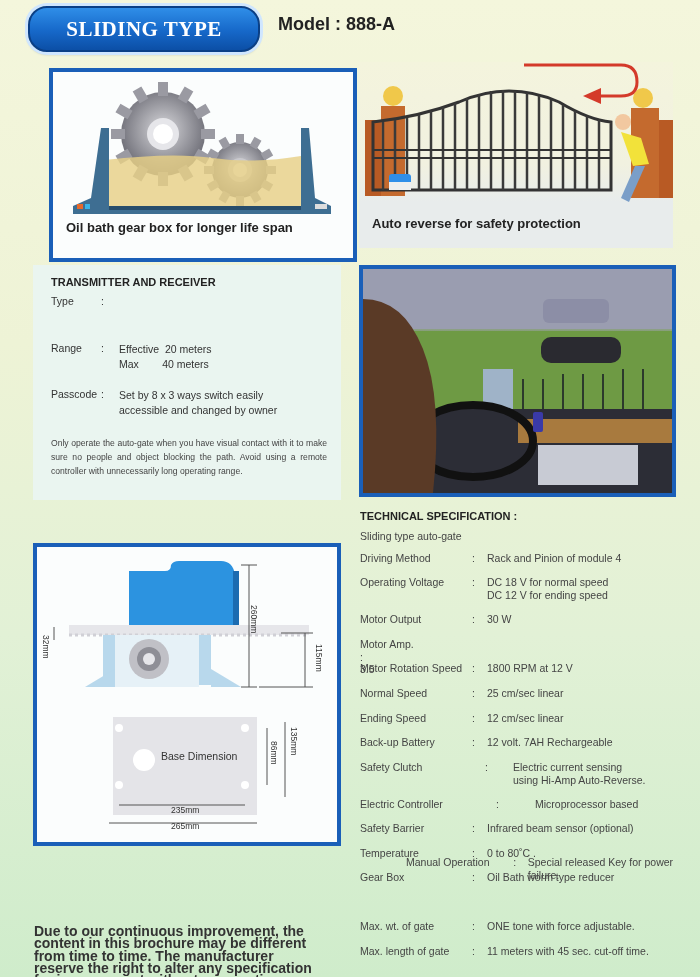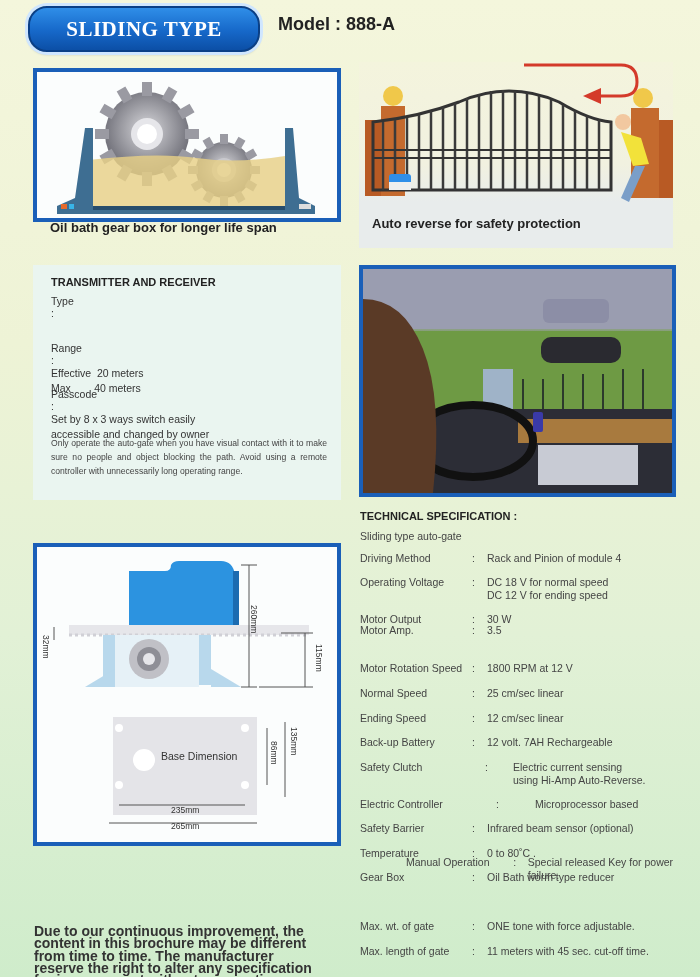--- a/index.html
+++ b/index.html
@@ -18,28 +18,28 @@
     display: flex; align-items: center; justify-content: center;
   }
   .title-pill span {
     font-family: "Liberation Serif", serif; font-weight: bold; font-size: 21px;
     color: #fff; letter-spacing: .5px;
   }
   .model { left: 278px; top: 14px; font-size: 18px; font-weight: bold; color: #222; }
 
   
   .frame { border: 4px solid #1a5fb8; background: #fbfdfd; }
-  .panel-gear { left: 33px; top: 68px; width: 308px; height: 154px; }
+  .panel-gear { left: 49px; top: 68px; width: 308px; height: 194px; }
   .panel-gate { left: 359px; top: 62px; width: 314px; height: 186px; background: linear-gradient(180deg,#f4f4dd 0%,#f1f1e0 55%,#e8ecec 75%,#e8ecec 100%); }
   .caption { font-size: 13px; font-weight: bold; color: #222; }
 
   
   .panel-tx { left: 33px; top: 265px; width: 308px; height: 235px; background: #eaf5f0; }
   .tx-title { left: 18px; top: 11px; font-size: 11px; font-weight: bold; color: #222; }
-  .tx-row { left: 18px; font-size: 10.5px; color: #333; display: flex; flex-direction: column; }
+  .tx-row { left: 18px; font-size: 10.5px; color: #333; display: flex; }
   .tx-row .lbl { width: 50px; }
   .tx-row .col { width: 18px; }
   .tx-row .val { line-height: 15px; }
   .tx-note { left: 18px; top: 171px; width: 276px; font-size: 8.6px; line-height: 14px; color: #444; text-align: justify; }
 
   
   .panel-car { left: 359px; top: 265px; width: 317px; height: 232px; border: 4px solid #1a5fb8; overflow: hidden;
     background: linear-gradient(180deg,#8a8ea0 0%,#9fa3b0 25%,#6f9a46 30%,#86ad55 50%,#7a8f5b 58%,#3a3c45 62%,#262830 100%); }
 
   
@@ -280,21 +280,21 @@
       <div>DC 12 V for ending speed</div>
     </span>
   </div>
 <div class="abs spec-row" style="top:613px;">
     <span class="lbl">Motor Output</span>
     <span class="col">:</span>
     <span>
       <div>30 W</div>
     </span>
   </div>
-<div class="abs spec-row" style="top:624px;">
+<div class="abs spec-row" style="top:638px;flex-direction:column;">
     <span class="lbl">Motor Amp.</span>
     <span class="col">:</span>
     <span>
       <div>3.5</div>
     </span>
   </div>
 <div class="abs spec-row" style="top:662px;">
     <span class="lbl">Motor Rotation Speed</span>
     <span class="col">:</span>
     <span>

